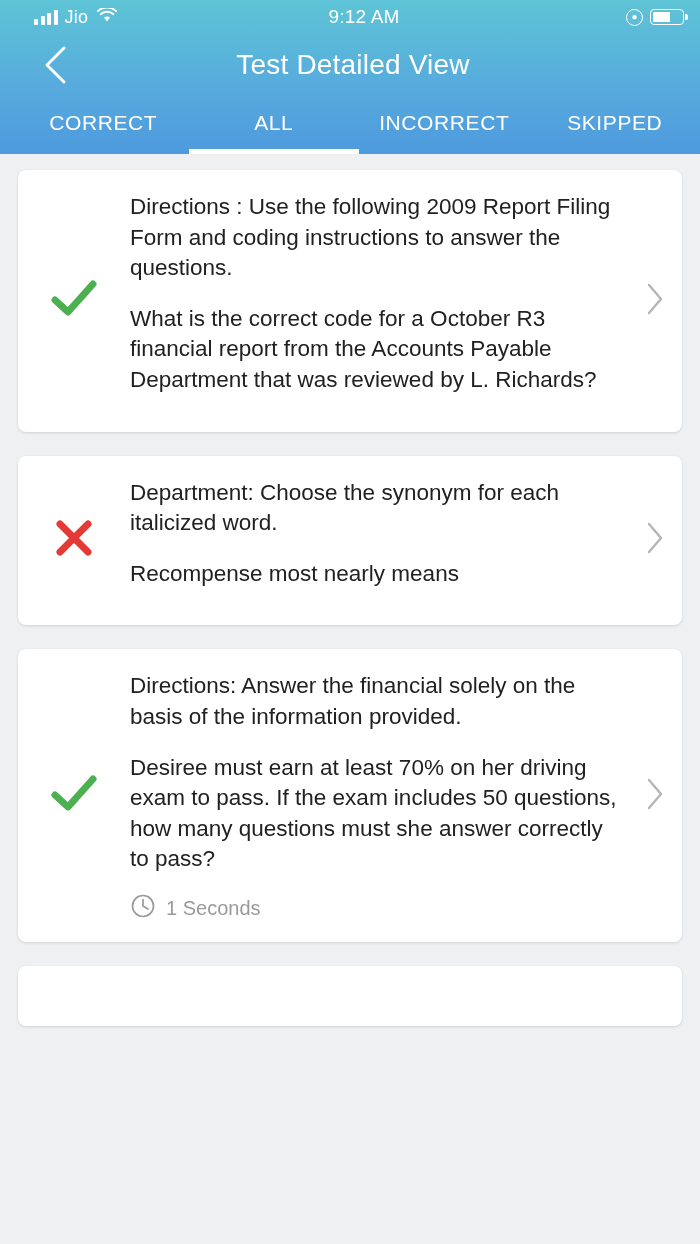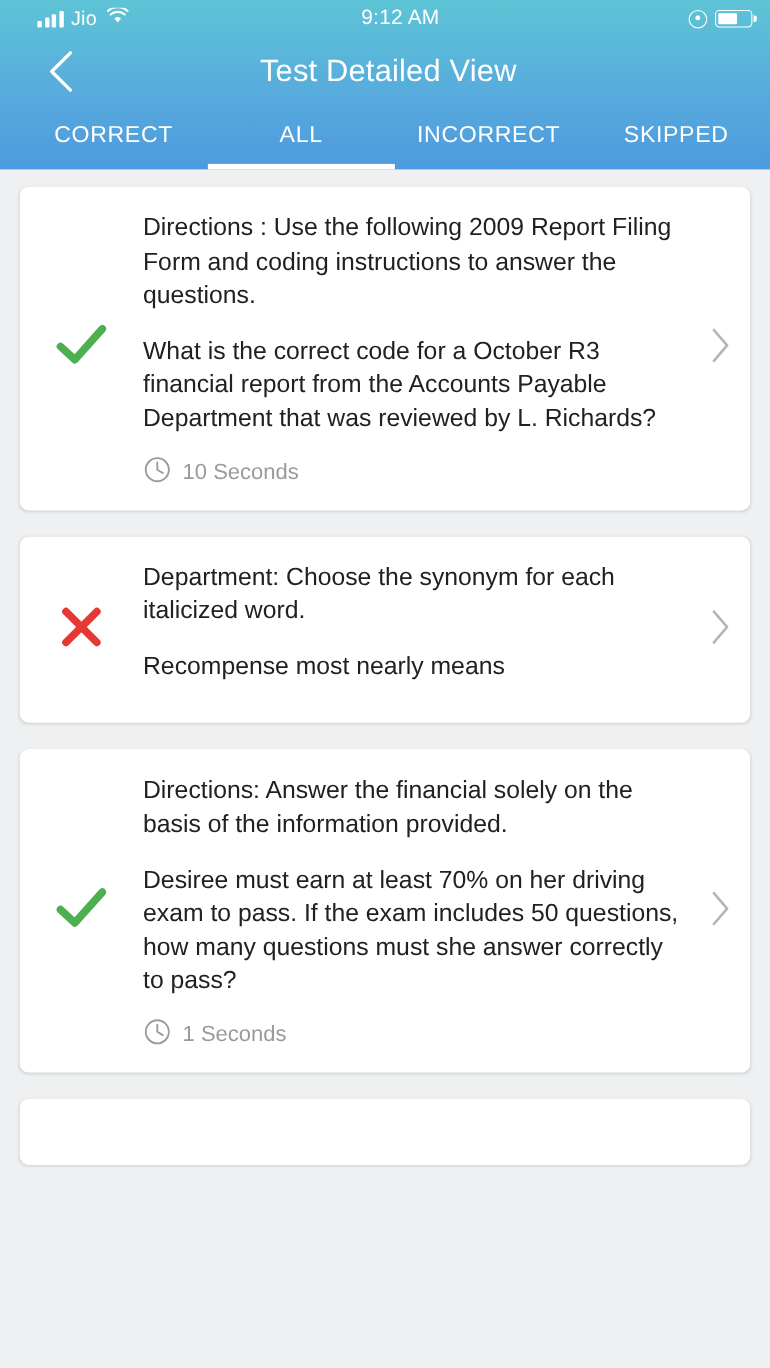--- a/index.html
+++ b/index.html
@@ -240,29 +240,20 @@
       <div class="card-status">
         <span class="mark">
           <svg width="46" height="40" viewBox="0 0 46 40">
             <polyline points="4,21 17,33 42,5" fill="none" stroke="#4CAF50" stroke-width="7" stroke-linecap="round" stroke-linejoin="round"></polyline>
           </svg>
         </span>
       </div>
       <div class="card-body">
         <div class="directions">Directions : Use the following 2009 Report Filing Form and coding instructions to answer the  questions.</div>
         <div class="question">What is the correct code for a October R3 financial report from the Accounts Payable Department that was reviewed by L. Richards?</div>
-        <div class="timer">
-          <span class="clock-icon">
-            <svg width="26" height="26" viewBox="0 0 26 26">
-              <circle cx="13" cy="13" r="10.5" fill="none" stroke="#9a9a9a" stroke-width="1.7"></circle>
-              <polyline points="13,6.5 13,13 18,16" fill="none" stroke="#9a9a9a" stroke-width="1.7" stroke-linecap="round" stroke-linejoin="round"></polyline>
-            </svg>
-          </span>
-          <span>10 Seconds</span>
-        </div>
       </div>
       <div class="chevron">
         <span>
           <svg width="20" height="34" viewBox="0 0 20 34">
             <polyline points="4,3 16,17 4,31" fill="none" stroke="#b5b5b5" stroke-width="2.4" stroke-linecap="round" stroke-linejoin="round"></polyline>
           </svg>
         </span>
       </div>
     </div>
 

